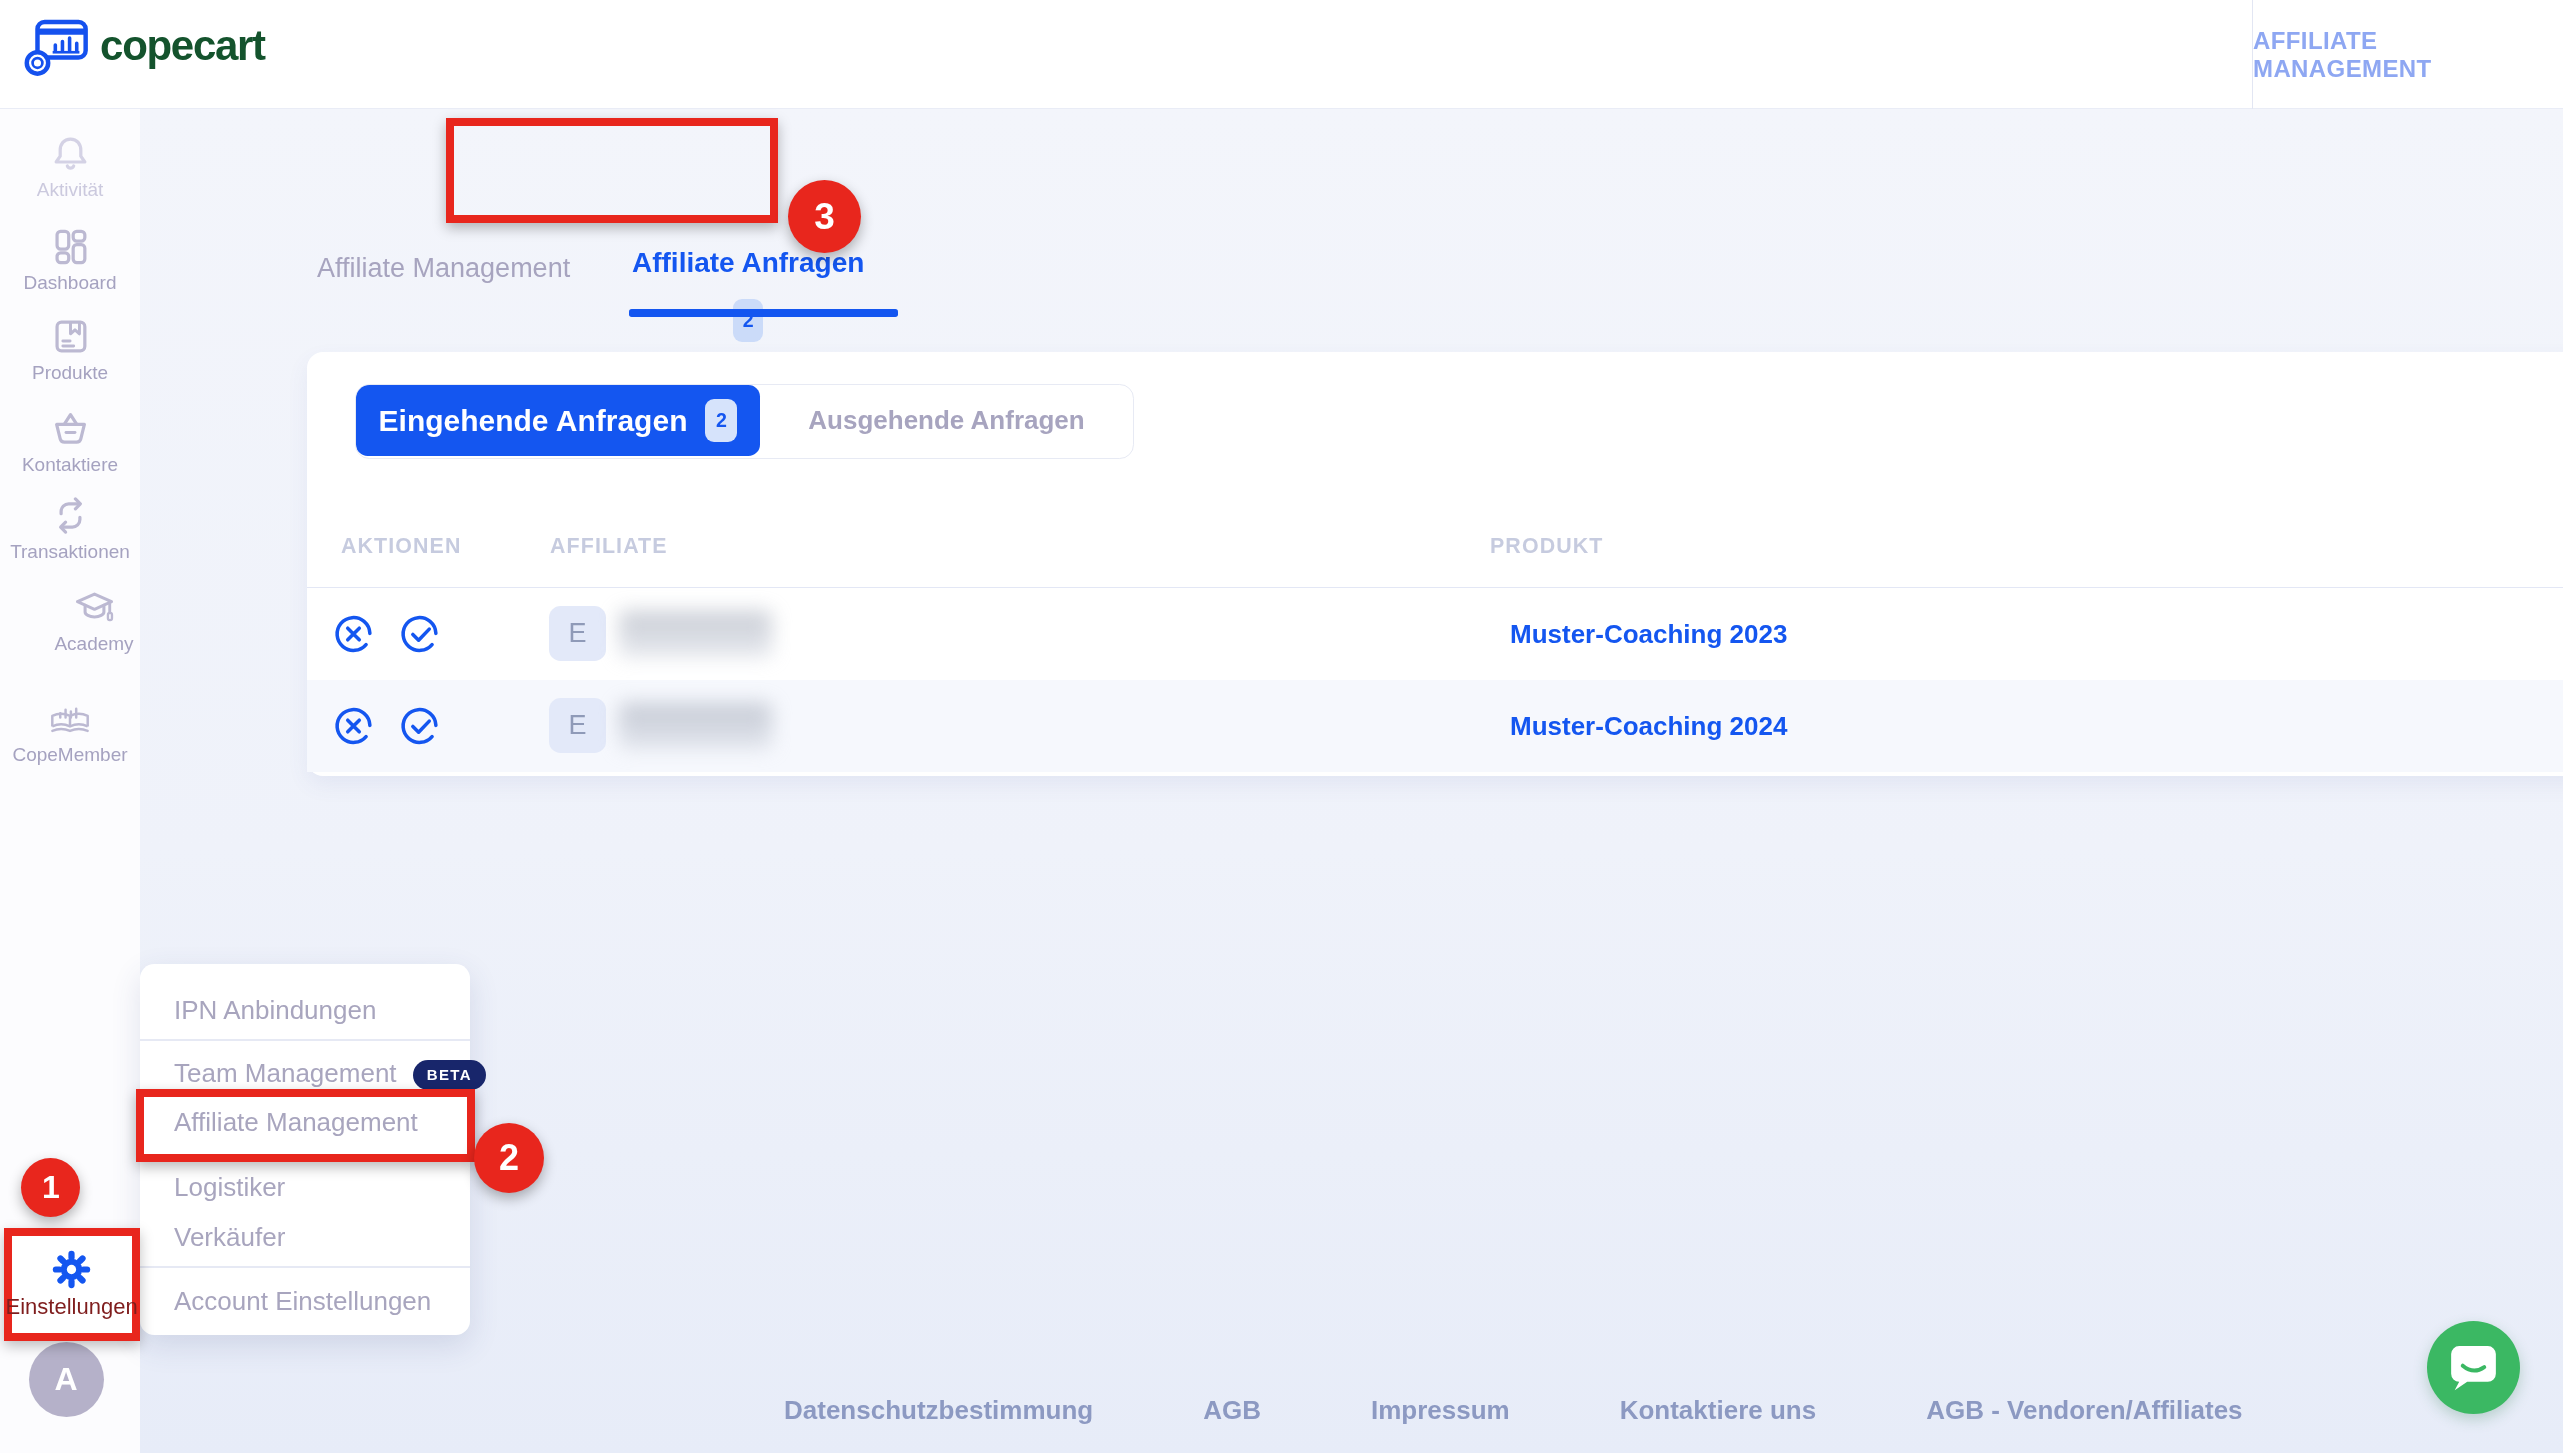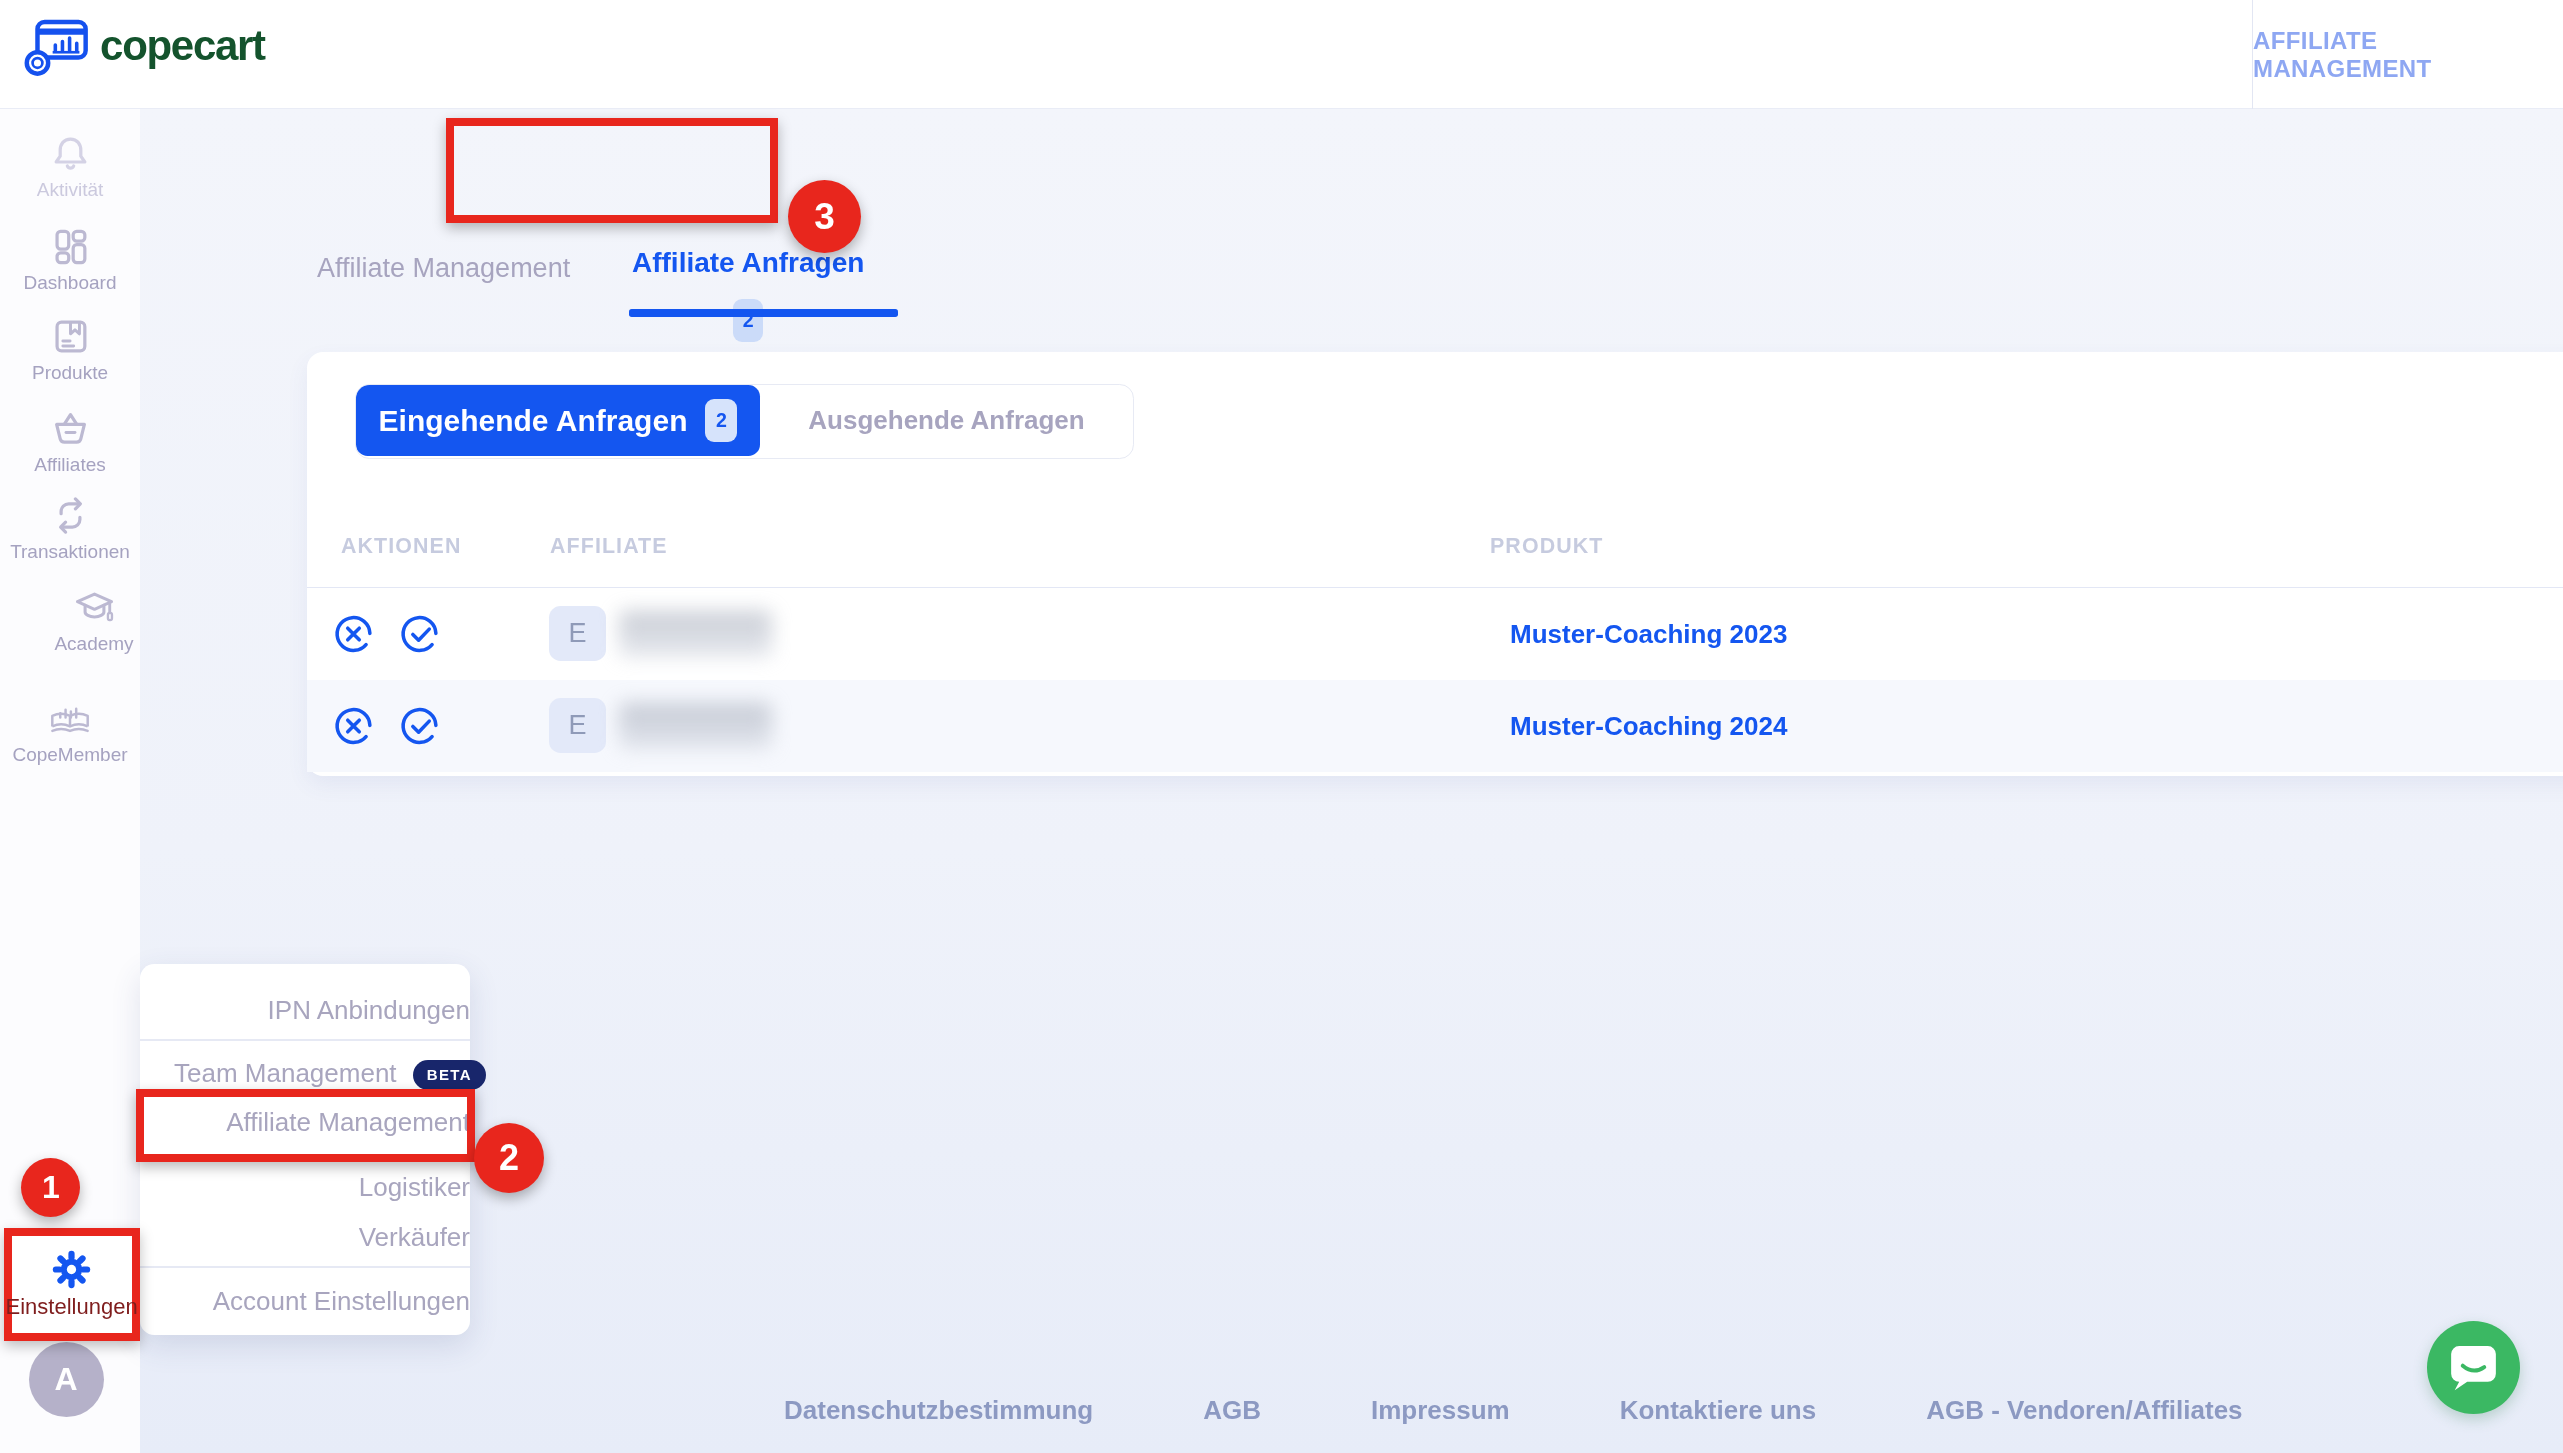--- a/index.html
+++ b/index.html
@@ -56,21 +56,21 @@
   .trow.r1 { top:328px; background:#F6F8FD; }
   .action-btn { position:absolute; top:50%; transform:translateY(-50%); cursor:pointer; width:39px; height:39px; }
   .action-x { left:27px; } .action-check { left:93px; }
   .cell-avatar { position:absolute; left:242px; top:18px; width:57px; height:55px; border-radius:11.6px; background:#E3E9F9; display:flex; align-items:center; justify-content:center; }
   .cell-avatar span { font-size:27px; color:#8F9AB8; font-weight:500; }
   .blur-blob { position:absolute; left:312px; top:23px; width:153px; height:46px; border-radius:7.1px;
                background:linear-gradient(180deg,#9aa1b0 0%, #c9ced9 80%); filter:blur(9.8px); opacity:0.55; }
   .product-link { position:absolute; left:1183px; top:0; line-height:92px; font-size:26px; font-weight:600; color:#1456F0; cursor:pointer;margin-left:20px; }
 
   
-  .menu { position:absolute; left:140px; top:964px; width:330px; height:371px; background:#fff; border-radius:14.3px; box-shadow:0 10.7px 30px rgba(60,70,130,0.14); z-index:20;text-align:right; }
+  .menu { position:absolute; left:140px; top:964px; width:330px; height:371px; background:#fff; border-radius:14.3px; box-shadow:0 10.7px 30px rgba(60,70,130,0.14); z-index:20; }
   .menu-item { position:absolute; left:0; width:100%; height:57px; line-height:57px; padding-left:34px; font-size:26px; font-weight:500; color:#A8A5BE; cursor:pointer; white-space:nowrap; }
   .menu-div { position:absolute; left:0; width:100%; height:1.8px; background:#E6E9F4; }
   .mi0 { top:18px; } .mdiv1 { top:75px; } .mi1 { top:81px; } .mi2 { top:130px; }
   .mi3 { top:195px; } .mi4 { top:245px; } .mdiv2 { top:302px; } .mi5 { top:309px; }
   .beta-badge { display:inline-block; margin-left:16px; background:#18266B; color:#fff; font-size:15px; font-weight:700; letter-spacing:1.3px; padding:0 14.3px; height:30px; line-height:30px; border-radius:891px; vertical-align:middle; }
 
   
   .redbox { position:absolute; border:8px solid #E8261D; box-shadow:0 4.5px 12.5px rgba(0,0,0,0.28); z-index:25; pointer-events:none; }
   .tab-redbox { left:446px; top:118px; width:332px; height:105px; }
   .menu-redbox { left:136px; top:1089px; width:339px; height:73px; }
@@ -215,21 +215,21 @@
       </svg>
       <span class="lbl">Produkte</span>
     </div>
 
     <div class="side-item" style="top:298px;">
       <svg width="43" height="43" viewBox="0 0 48 48">
         <path d="M8.5 19.5 h31 l-4 16 a5 5 0 0 1 -4.8 3.8 h-13.4 a5 5 0 0 1 -4.8 -3.8 Z" fill="none" stroke="#BCB9D2" stroke-width="3.6" stroke-linejoin="round"></path>
         <path d="M17 19.5 L24 8.5 l7 11" fill="none" stroke="#BCB9D2" stroke-width="3.6" stroke-linejoin="round"></path>
         <path d="M19 28.5 h10" stroke="#BCB9D2" stroke-width="3.3" stroke-linecap="round"></path>
       </svg>
-      <span class="lbl">Affiliates</span>
+      <span class="lbl">Kontaktiere</span>
     </div>
 
     <div class="side-item" style="top:385px;">
       <svg width="43" height="43" viewBox="0 0 48 48">
         <path d="M13.5 22 v-2.5 a8.5 8.5 0 0 1 8.5 -8.5 h12" fill="none" stroke="#BCB9D2" stroke-width="3.6" stroke-linecap="round"></path>
         <path d="M29.5 5.5 L35 11 l-5.5 5.5" fill="none" stroke="#BCB9D2" stroke-width="3.6" stroke-linecap="round" stroke-linejoin="round"></path>
         <path d="M34.5 26 v2.5 a8.5 8.5 0 0 1 -8.5 8.5 h-12" fill="none" stroke="#BCB9D2" stroke-width="3.6" stroke-linecap="round"></path>
         <path d="M18.5 42.5 L13 37 l5.5 -5.5" fill="none" stroke="#BCB9D2" stroke-width="3.6" stroke-linecap="round" stroke-linejoin="round"></path>
       </svg>
       <span class="lbl">Transaktionen</span>

